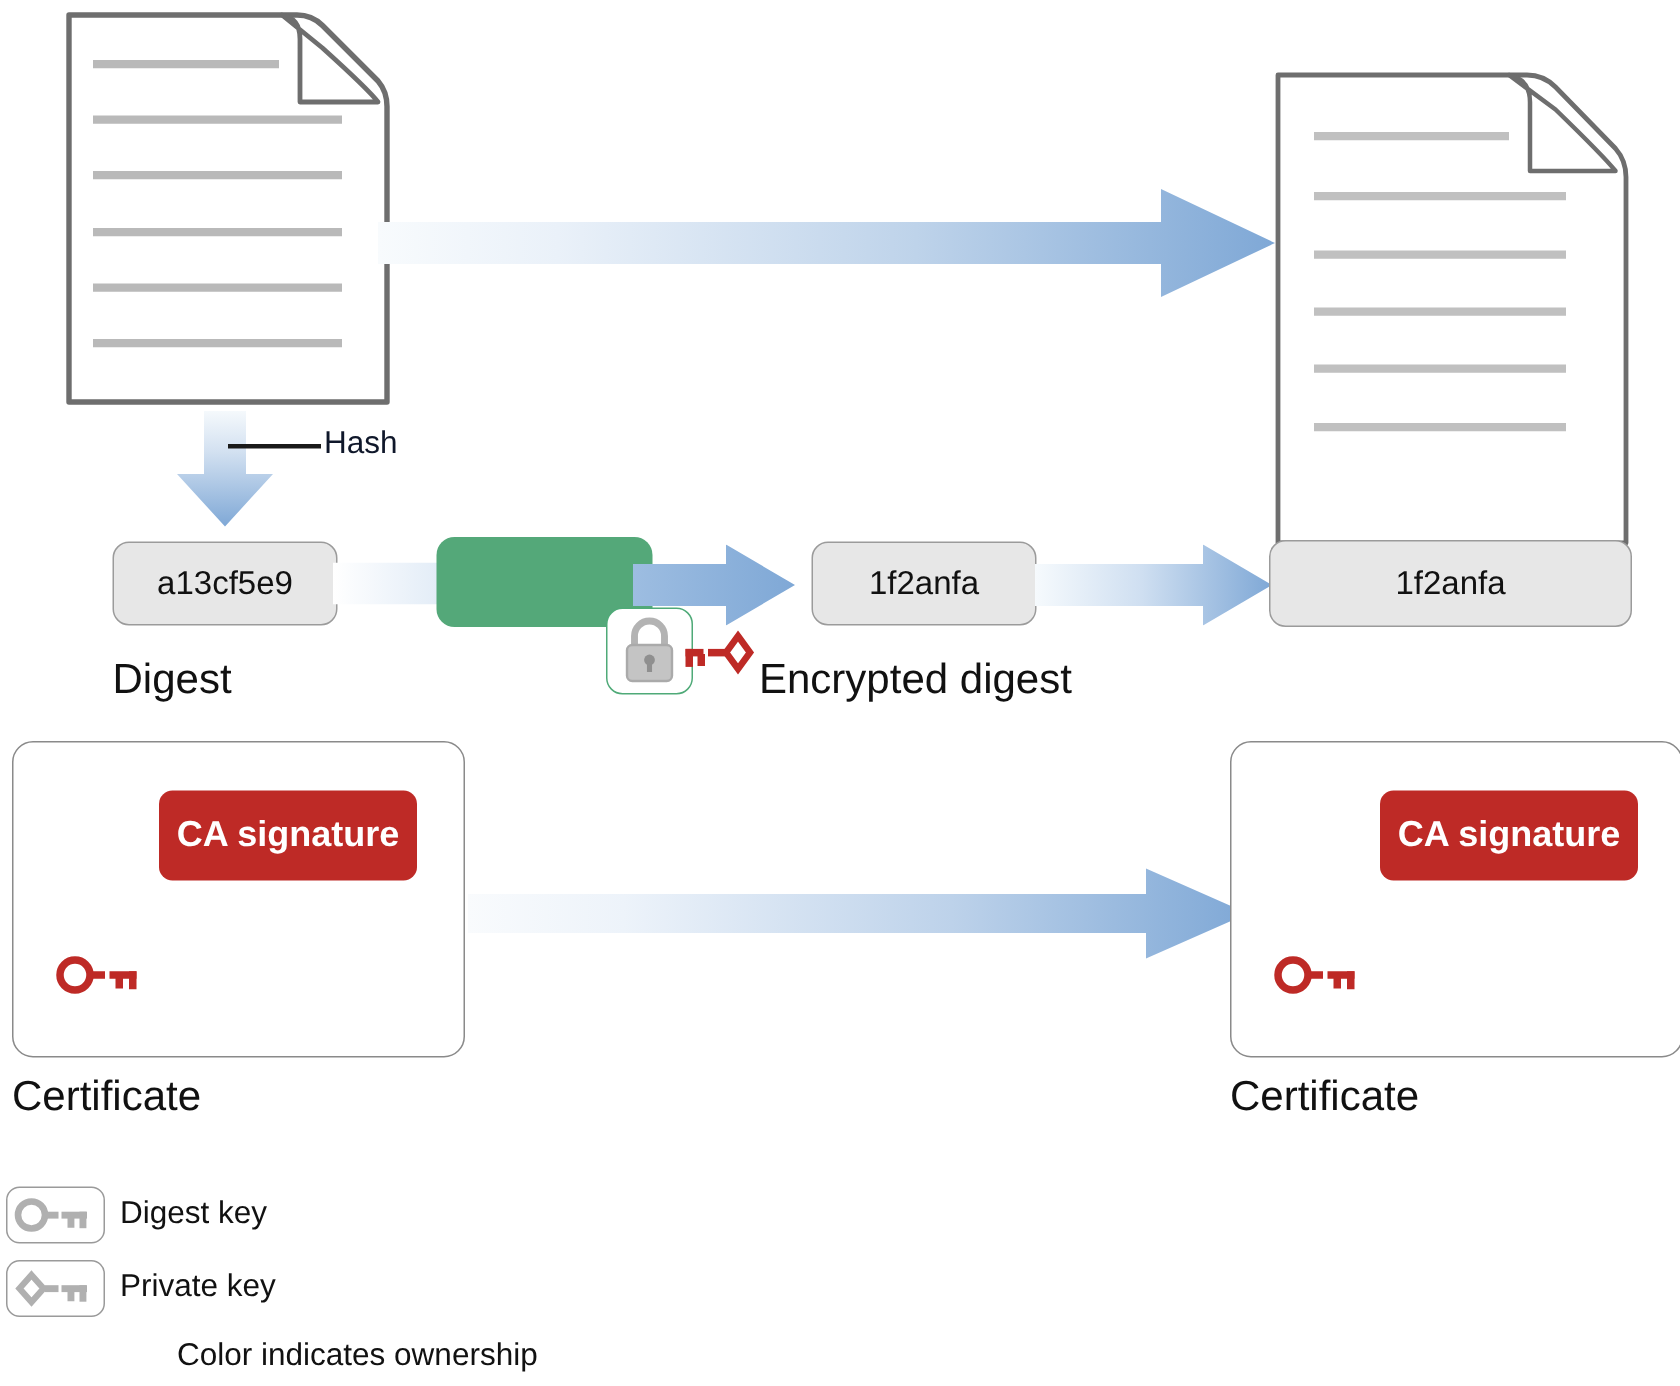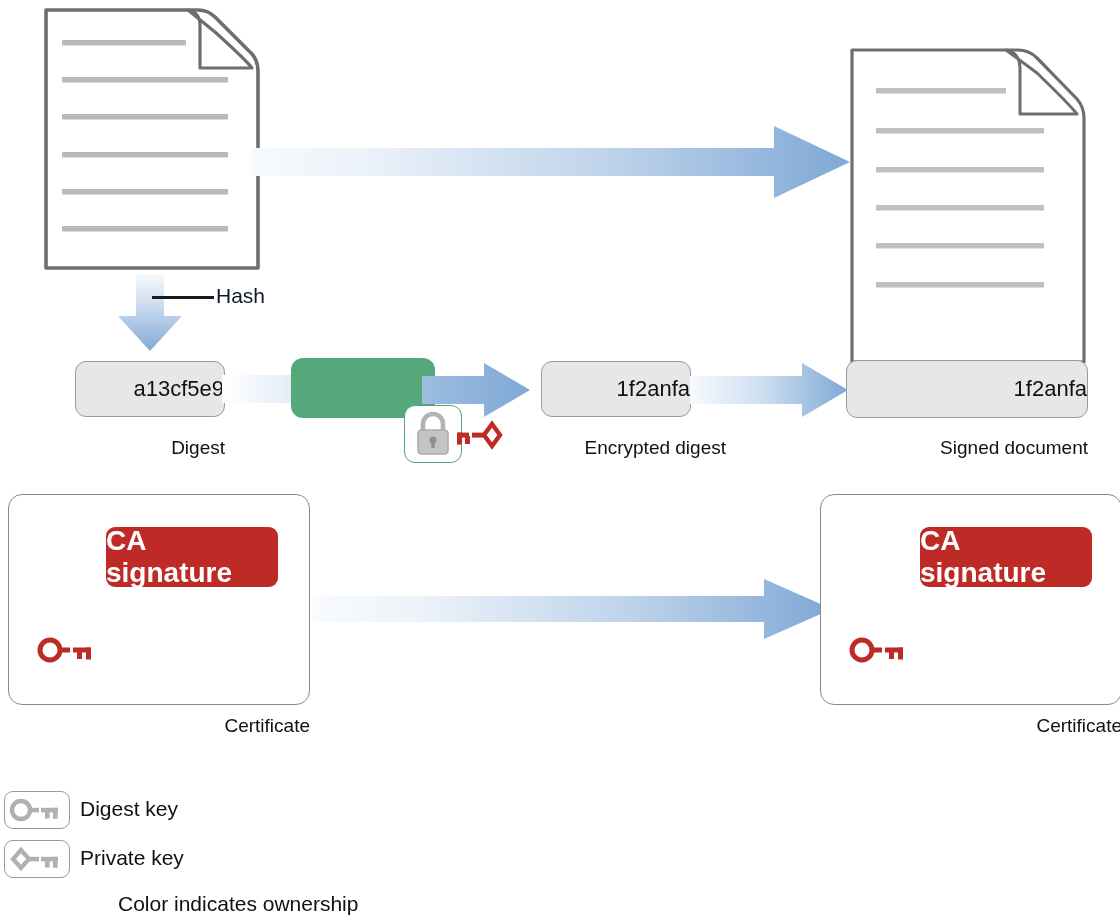--- a/index.html
+++ b/index.html
@@ -10,58 +10,58 @@
   #stage{
     position:relative;
     width:1120px;
     height:924px;
     background:#ffffff;
     overflow:hidden;
   }
   .abs{position:absolute;}
   .lbl{
     position:absolute;
-    font-size:19px;
+    font-size:28px;
     color:#111111;
     white-space:nowrap;
-    text-align:right;
+    text-align:left;
   }
   .hashlbl{
     position:absolute;
     font-size:21px;
     color:#0f172a;
     white-space:nowrap;
   }
   
   .chip{
     position:absolute;
     background:#e7e7e7;
     border:1.5px solid #9b9b9b;
     border-radius:11px;
     display:flex;
     align-items:center;
-    justify-content:flex-end;
+    justify-content:center;
     font-size:22px;
     color:#111111;
     box-sizing:border-box;
   }
   
   .cert{
     position:absolute;
     background:#ffffff;
     border:1.6px solid #8a8a8a;
     border-radius:14px;
     box-sizing:border-box;
   }
   .ca-badge{
     position:absolute;
     background:#be2a26;
     border-radius:9px;
     color:#ffffff;
-    font-size:28px;
+    font-size:24px;
     font-weight:bold;
     display:flex;
     align-items:center;
     justify-content:center;
     box-sizing:border-box;
   }
   
   .green-block{
     position:absolute;
     background:#54a879;
@@ -215,21 +215,20 @@
       <rect x="28" y="82" width="168" height="5.5" fill="#c0c0c0"></rect>
       <rect x="28" y="121" width="168" height="5.5" fill="#c0c0c0"></rect>
       <rect x="28" y="159" width="168" height="5.5" fill="#c0c0c0"></rect>
       <rect x="28" y="197" width="168" height="5.5" fill="#c0c0c0"></rect>
       <rect x="28" y="236" width="168" height="5.5" fill="#c0c0c0"></rect>
     </svg>
   </div>
   <div class="chip" style="left:846px;top:360px;width:242px;height:58px;">
     <span>1f2anfa</span>
   </div>
-  <div class="lbl" style="left:846px;top:437px;width:242px;">Signed document</div>
 
   <div class="cert" style="left:8px;top:494px;width:302px;height:211px;">
     <div class="ca-badge" style="left:97px;top:32px;width:172px;height:60px;">CA signature</div>
     <div class="abs" style="left:26px;top:138px;width:62px;height:34px;">
       <svg width="62" height="34" viewBox="0 0 62 34">
         <circle cx="15" cy="17" r="10" fill="none" stroke="#be2a26" stroke-width="5"></circle>
         <rect x="25" y="14.5" width="10" height="5" fill="#be2a26"></rect>
         <rect x="38" y="14.5" width="18" height="5" fill="#be2a26"></rect>
         <rect x="51" y="14.5" width="5" height="12" fill="#be2a26"></rect>
         <rect x="42" y="18" width="5" height="8" fill="#be2a26"></rect>

